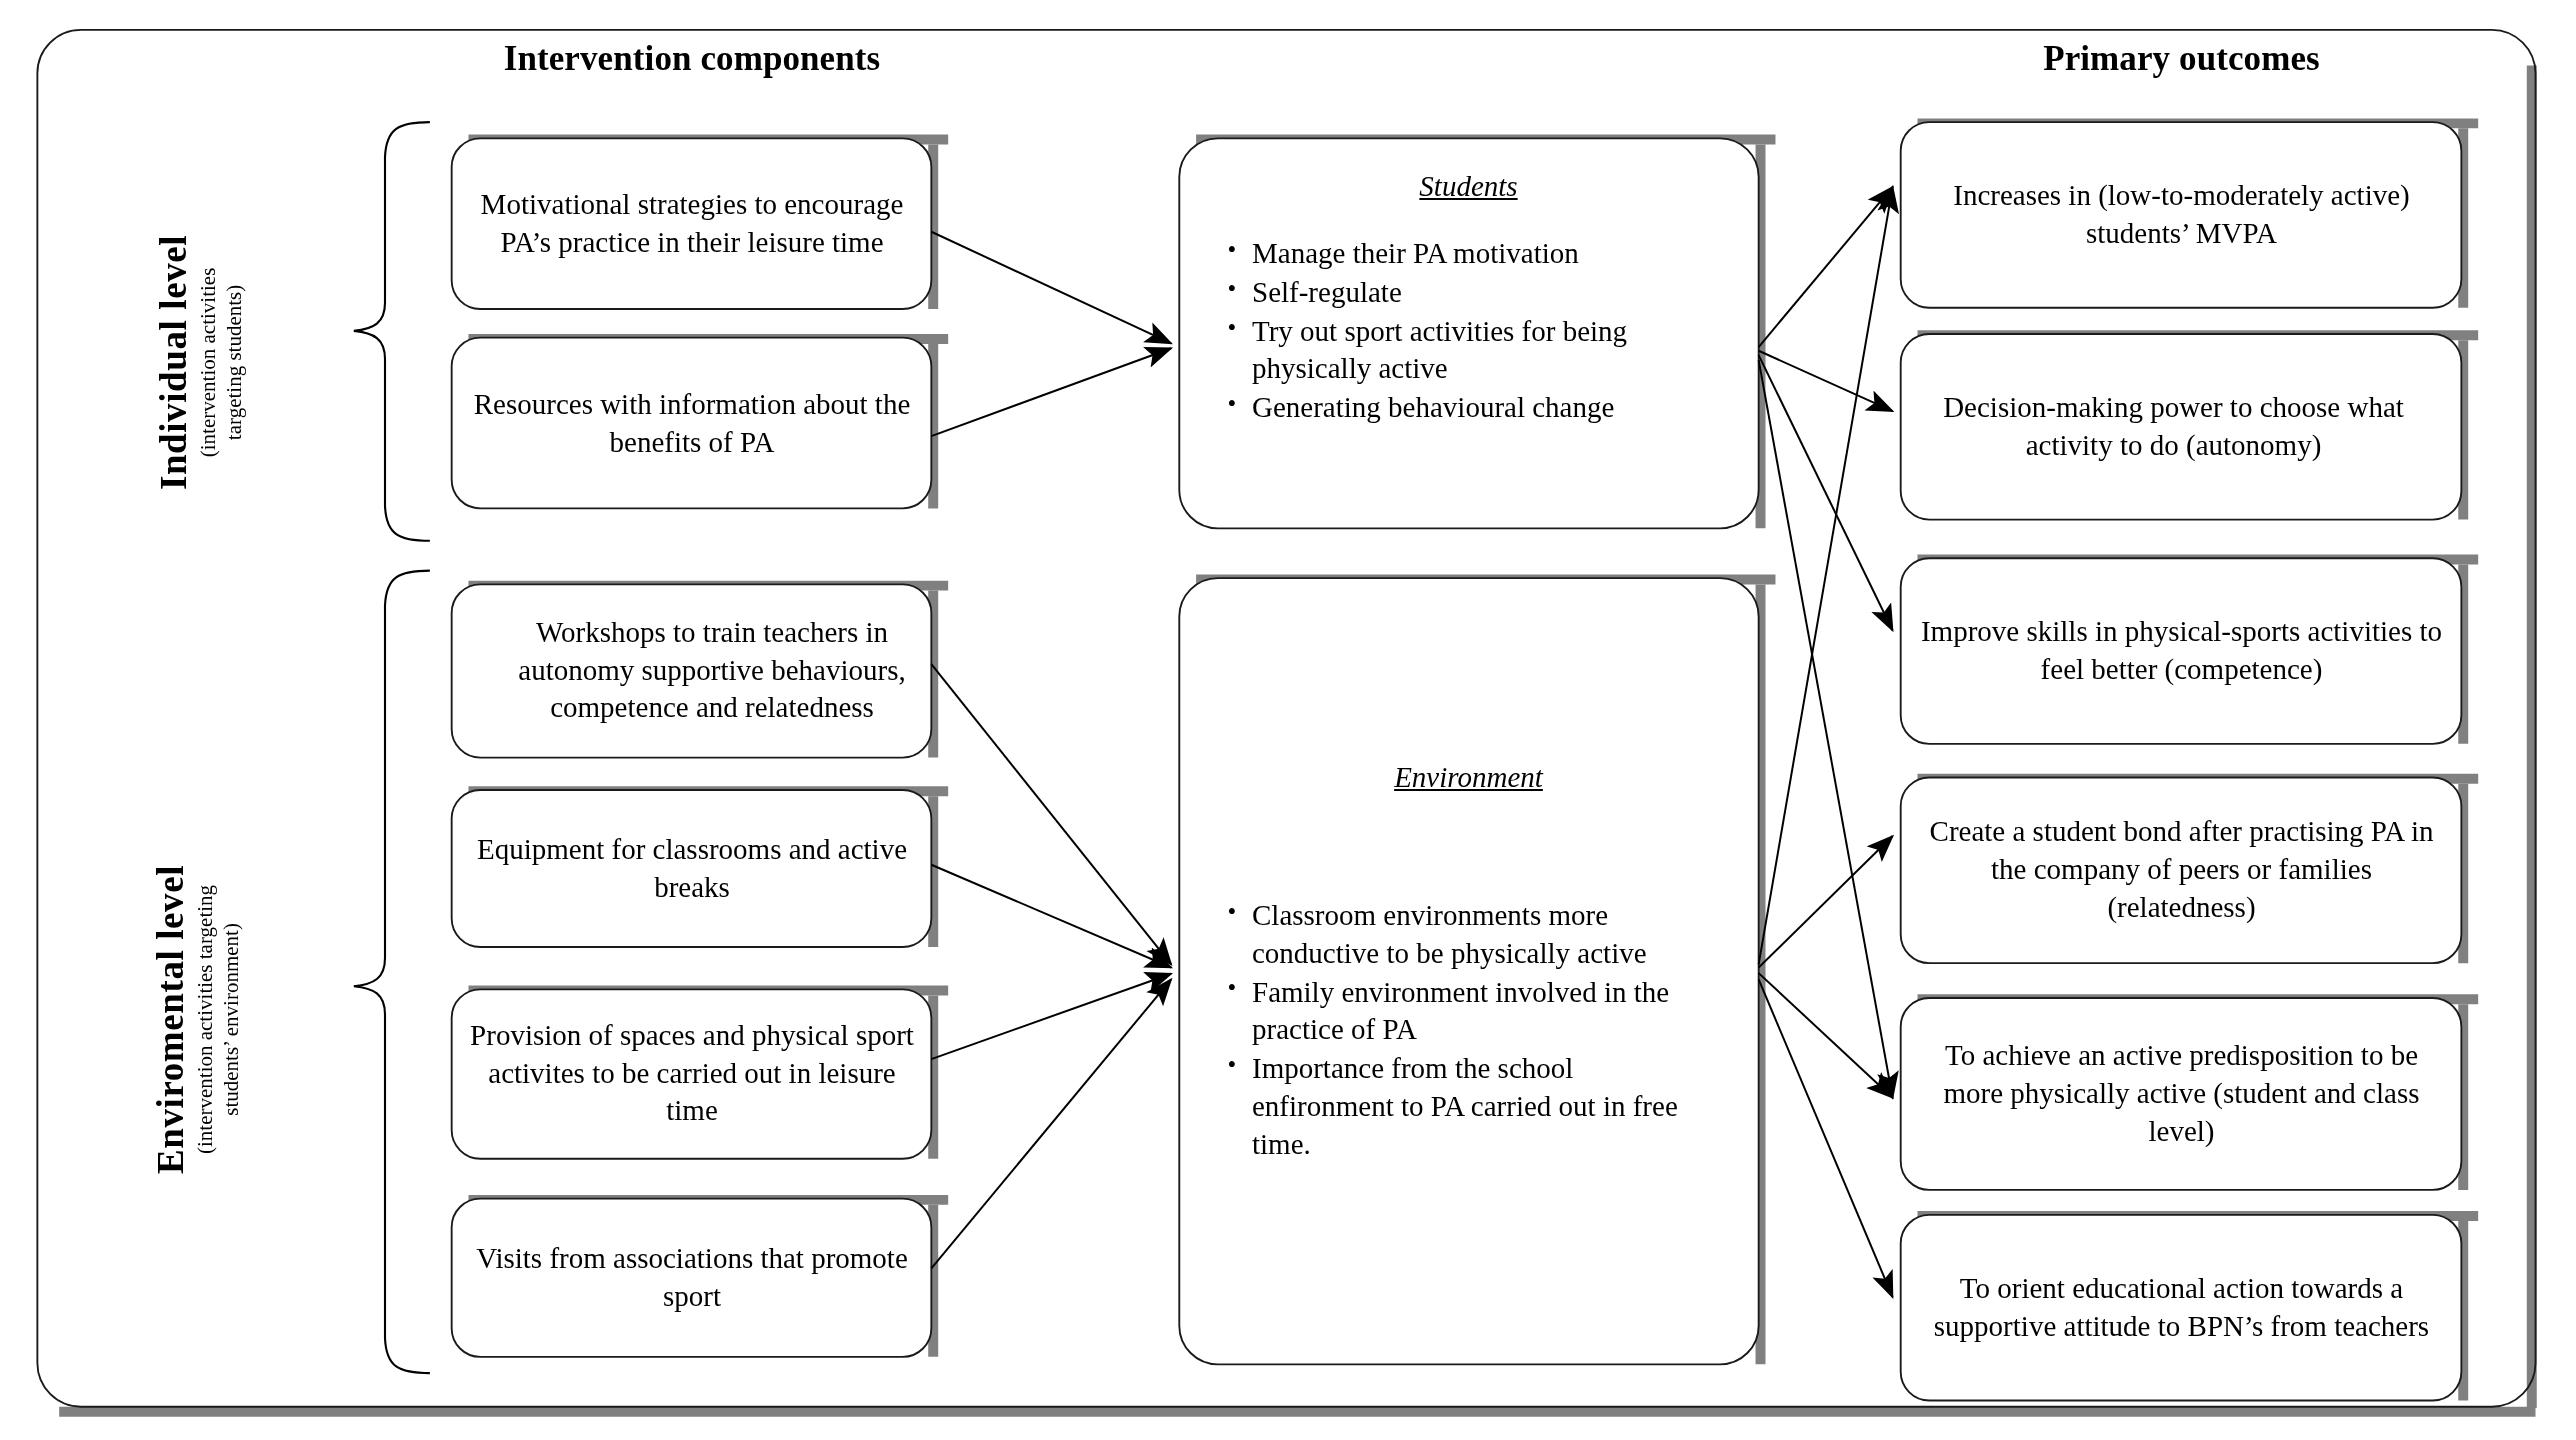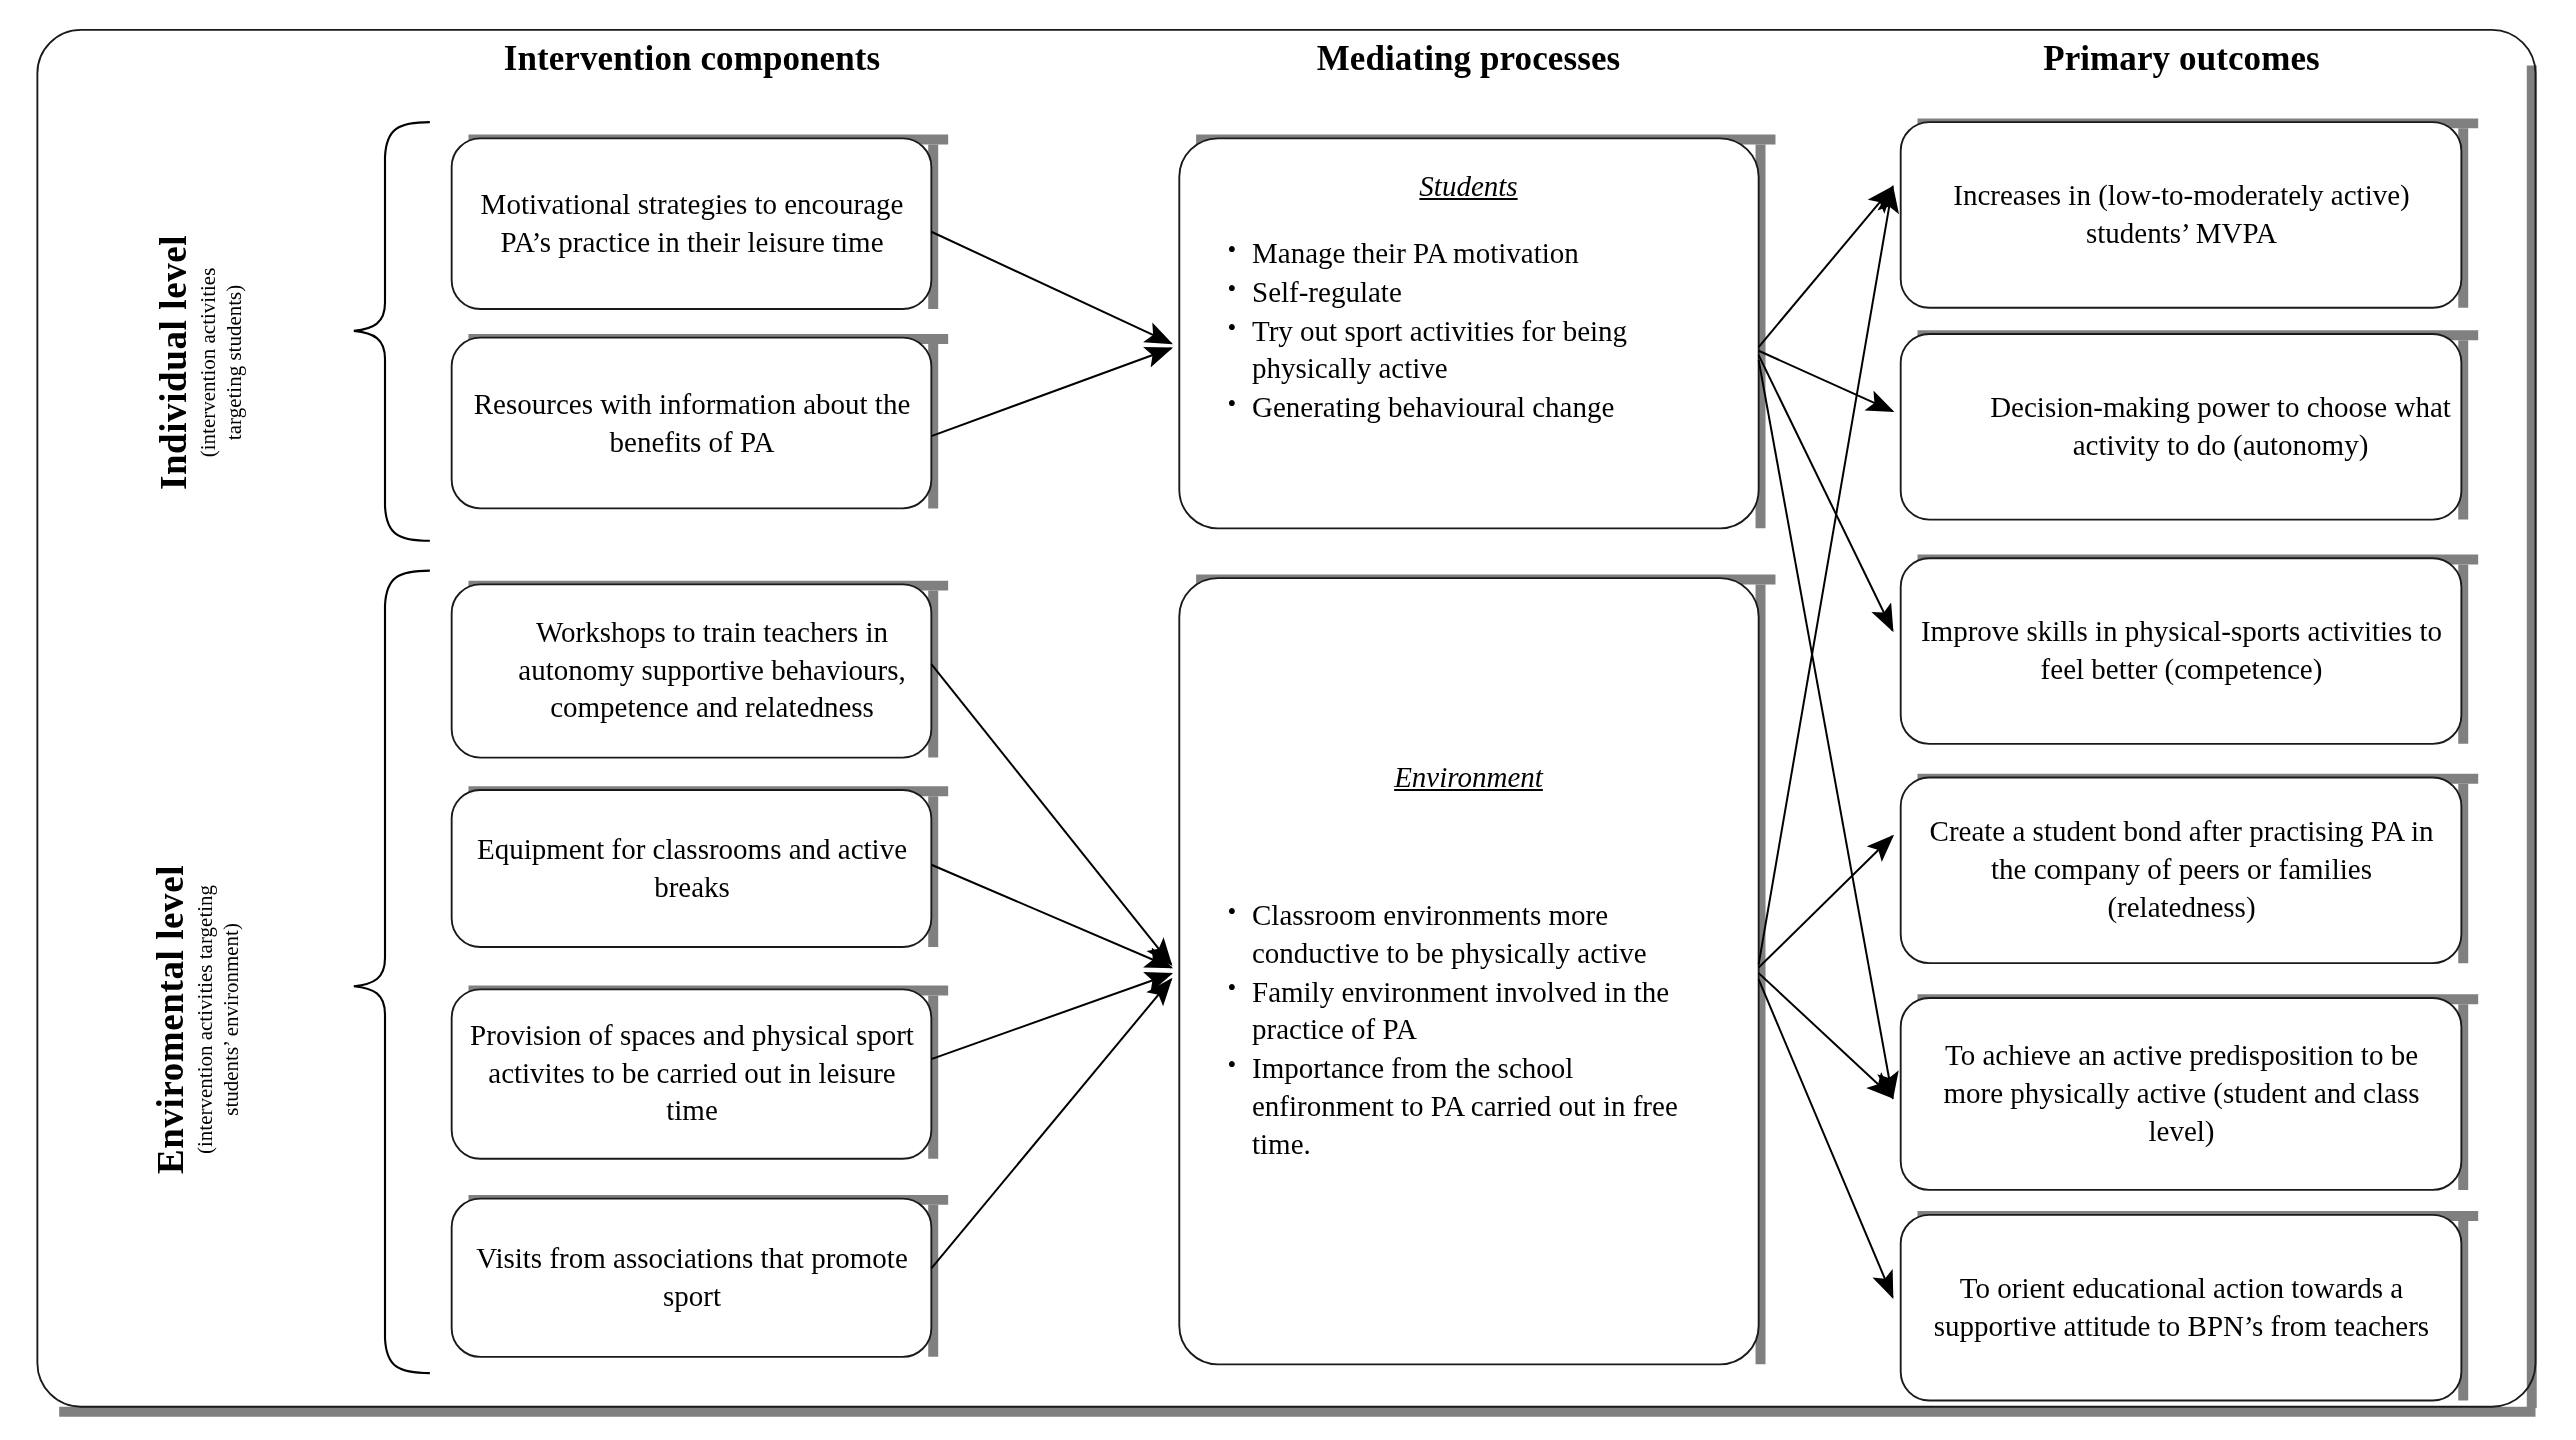--- a/index.html
+++ b/index.html
@@ -151,21 +151,20 @@
       <path class="conn" marker-end="url(#ah)" d="M2823,578 L3038,1762"></path>
 
       <path class="conn" marker-end="url(#ah)" d="M2823,1548 L3038,300"></path>
       <path class="conn" marker-end="url(#ah)" d="M2823,1553 L3038,1342"></path>
       <path class="conn" marker-end="url(#ah)" d="M2823,1562 L3038,1762"></path>
       <path class="conn" marker-end="url(#ah)" d="M2823,1572 L3038,2082"></path>
     </g>
   </svg>
 
   <div class="colhdr" style="left:399px;top:39px;width:586px;">Intervention components</div>
-  <div class="colhdr" style="left:1179px;top:39px;width:579px;">Mediating processes</div>
   <div class="colhdr" style="left:1901px;top:39px;width:561px;">Primary outcomes</div>
 
   <div class="vlabel" style="left:-50px;top:315px;width:498px;transform:rotate(-90deg);">
     <span class="vl-main">Individual level</span>
     <span class="vl-sub">(intervention activities</span>
     <span class="vl-sub">targeting students)</span>
   </div>
 
   <div class="vlabel" style="left:-178px;top:972px;width:748px;transform:rotate(-90deg);">
     <span class="vl-main">Enviromental level</span>
@@ -193,20 +192,20 @@
   <div class="midbox-wrap" style="left:1179px;top:578px;width:579px;height:786px;padding:183px 29px 0 29px;">
     <div class="midtitle">Environment</div>
     <ul class="bullets" style="margin-top:103px;">
       <li>Classroom environments more conductive to be physically active</li>
       <li>Family environment involved in the practice of PA</li>
       <li>Importance from the school enfironment to PA carried out in free time.</li>
     </ul>
   </div>
 
   <div class="boxtext" style="left:1901px;top:122px;width:561px;height:186px;">Increases in (low-to-moderately active) students’ MVPA</div>
-  <div class="boxtext" style="left:1940px;top:334px;width:561px;height:186px;">Decision-making power to choose what activity to do (autonomy)</div>
+  <div class="boxtext" style="left:1893px;top:334px;width:561px;height:186px;">Decision-making power to choose what activity to do (autonomy)</div>
   <div class="boxtext" style="left:1901px;top:558px;width:561px;height:186px;">Improve skills in physical-sports activities to feel better (competence)</div>
   <div class="boxtext" style="left:1901px;top:777px;width:561px;height:186px;">Create a student bond after practising PA in the company of peers or families (relatedness)</div>
   <div class="boxtext" style="left:1901px;top:998px;width:561px;height:192px;">To achieve an active predisposition to be more physically active (student and class level)</div>
   <div class="boxtext" style="left:1901px;top:1215px;width:561px;height:186px;">To orient educational action towards a supportive attitude to BPN’s from teachers</div>
 
 </div>
 
 
 </body></html>

